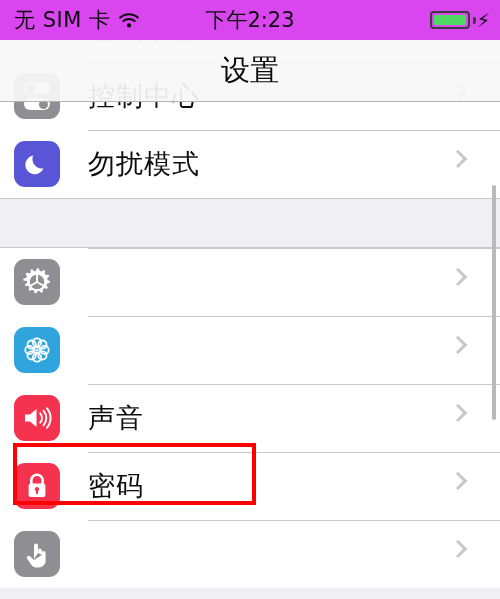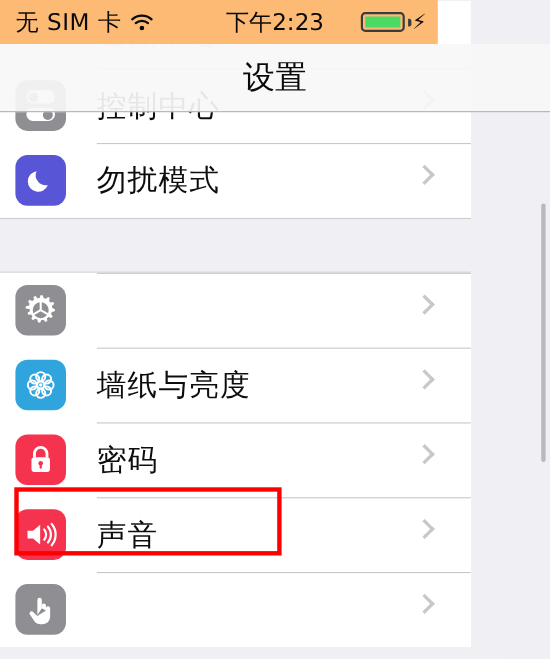--- a/index.html
+++ b/index.html
@@ -6,22 +6,22 @@
   html, body {
     width:500px; height:599px;
     background:#ffffff;
     font-family:"DejaVu Sans","Liberation Sans",sans-serif;
     overflow:hidden;
   }
   #screen { position:relative; width:500px; height:599px; background:#efeff4; overflow:hidden; }
 
   
   .statusbar{
-    position:absolute; top:0; left:0; width:398px; height:40px;
-    background:#fdba74; display:flex; align-items:center; z-index:30;
+    position:absolute; top:0; left:0; width:500px; height:40px;
+    background:#d946ef; display:flex; align-items:center; z-index:30;
   }
   .sb-left{ position:absolute; left:14px; display:flex; align-items:center; gap:7px; }
   .sb-carrier{ font-size:21px; color:#0a0a0a; letter-spacing:.5px; font-weight:400; }
   .sb-center{ position:absolute; left:0; width:500px; text-align:center; font-size:21px; color:#0a0a0a; font-weight:400; }
   .sb-right{ position:absolute; right:10px; display:flex; align-items:center; gap:2px; }
   .wifi{ width:22px; height:17px; position:relative; }
   .batt-body{
     width:40px; height:18px; border:2px solid #3c3c3c; border-radius:4px;
     padding:2px; position:relative;
   }
@@ -33,21 +33,21 @@
   .navbar{
     position:absolute; top:40px; left:0; width:500px; height:62px;
     background:rgba(248,248,248,0.93);
     border-bottom:1px solid #b2b2b2;
     display:flex; align-items:center; justify-content:center;
     z-index:20;
   }
   .nav-title{ font-size:29px; color:#0a0a0a; font-weight:400; }
 
   
-  .content{ position:absolute; top:0; left:0; width:428px; height:599px; }
+  .content{ position:absolute; top:0; left:0; width:500px; height:599px; }
 
   .group{ background:#ffffff; }
   .gap{ height:50px; background:#efeff4; border-top:1px solid #c8c7cc; border-bottom:1px solid #c8c7cc; }
 
   .row{
     position:relative; display:flex; align-items:center;
     height:68px; background:#ffffff; padding-left:14px;
   }
   .row + .row::before{
     content:""; position:absolute; top:0; left:88px; right:0; height:1px; background:#c8c7cc;
@@ -180,53 +180,52 @@
               <circle cx="8.4" cy="16" r="4.1"></circle>
               <circle cx="23.6" cy="16" r="4.1"></circle>
               <circle cx="10.6" cy="10.6" r="4.1"></circle>
               <circle cx="21.4" cy="21.4" r="4.1"></circle>
               <circle cx="21.4" cy="10.6" r="4.1"></circle>
               <circle cx="10.6" cy="21.4" r="4.1"></circle>
             </g>
             <circle cx="16" cy="16" r="1.6" fill="#ffffff"></circle>
           </svg>
         </div>
-        <div class="label">墙纸与亮度</div>
-        <div class="chev-wrap">
-            <div class="chev"></div>
-          </div>
-      </div>
-
-      <div class="row">
-        <div class="icon ic-lock">
-          <svg width="30" height="32" viewBox="0 0 30 32">
-            <path d="M9.3 14V10.4a5.7 5.7 0 0 1 11.4 0V14" fill="none" stroke="#ffffff" stroke-width="2.6"></path>
-            <rect x="6.6" y="13.6" width="16.8" height="13.4" rx="2.6" fill="#ffffff"></rect>
-            <circle cx="15" cy="19.2" r="2.1" fill="#f5334f"></circle>
-            <rect x="14" y="19.8" width="2" height="4.4" rx="1" fill="#f5334f"></rect>
-          </svg>
-        </div>
-        <div class="label">密码</div>
         <div class="chev-wrap">
             <div class="chev"></div>
           </div>
       </div>
 
       <div class="row">
         <div class="icon ic-sound">
           <svg width="32" height="30" viewBox="0 0 32 30">
             <path d="M4 11.5h5l6.5-5.5v18L9 18.5H4z" fill="#ffffff"></path>
             <g fill="none" stroke="#ffffff" stroke-width="2" stroke-linecap="round">
               <path d="M19.2 10.4a7 7 0 0 1 0 9.2"></path>
               <path d="M22.6 7.8a11 11 0 0 1 0 14.4"></path>
               <path d="M26 5.3a15 15 0 0 1 0 19.4"></path>
             </g>
           </svg>
         </div>
         <div class="label">声音</div>
+        <div class="chev-wrap">
+            <div class="chev"></div>
+          </div>
+      </div>
+
+      <div class="row">
+        <div class="icon ic-lock">
+          <svg width="30" height="32" viewBox="0 0 30 32">
+            <path d="M9.3 14V10.4a5.7 5.7 0 0 1 11.4 0V14" fill="none" stroke="#ffffff" stroke-width="2.6"></path>
+            <rect x="6.6" y="13.6" width="16.8" height="13.4" rx="2.6" fill="#ffffff"></rect>
+            <circle cx="15" cy="19.2" r="2.1" fill="#f5334f"></circle>
+            <rect x="14" y="19.8" width="2" height="4.4" rx="1" fill="#f5334f"></rect>
+          </svg>
+        </div>
+        <div class="label">密码</div>
         <div class="chev-wrap">
             <div class="chev"></div>
           </div>
       </div>
 
       <div class="row">
         <div class="icon ic-privacy">
           <svg width="28" height="30" viewBox="0 0 28 30">
             <path d="M11 20V6.5a2 2 0 0 1 4 0V14" fill="#ffffff"></path>
             <path d="M15 14v-2.5a1.9 1.9 0 0 1 3.8 0V16" fill="#ffffff"></path>

